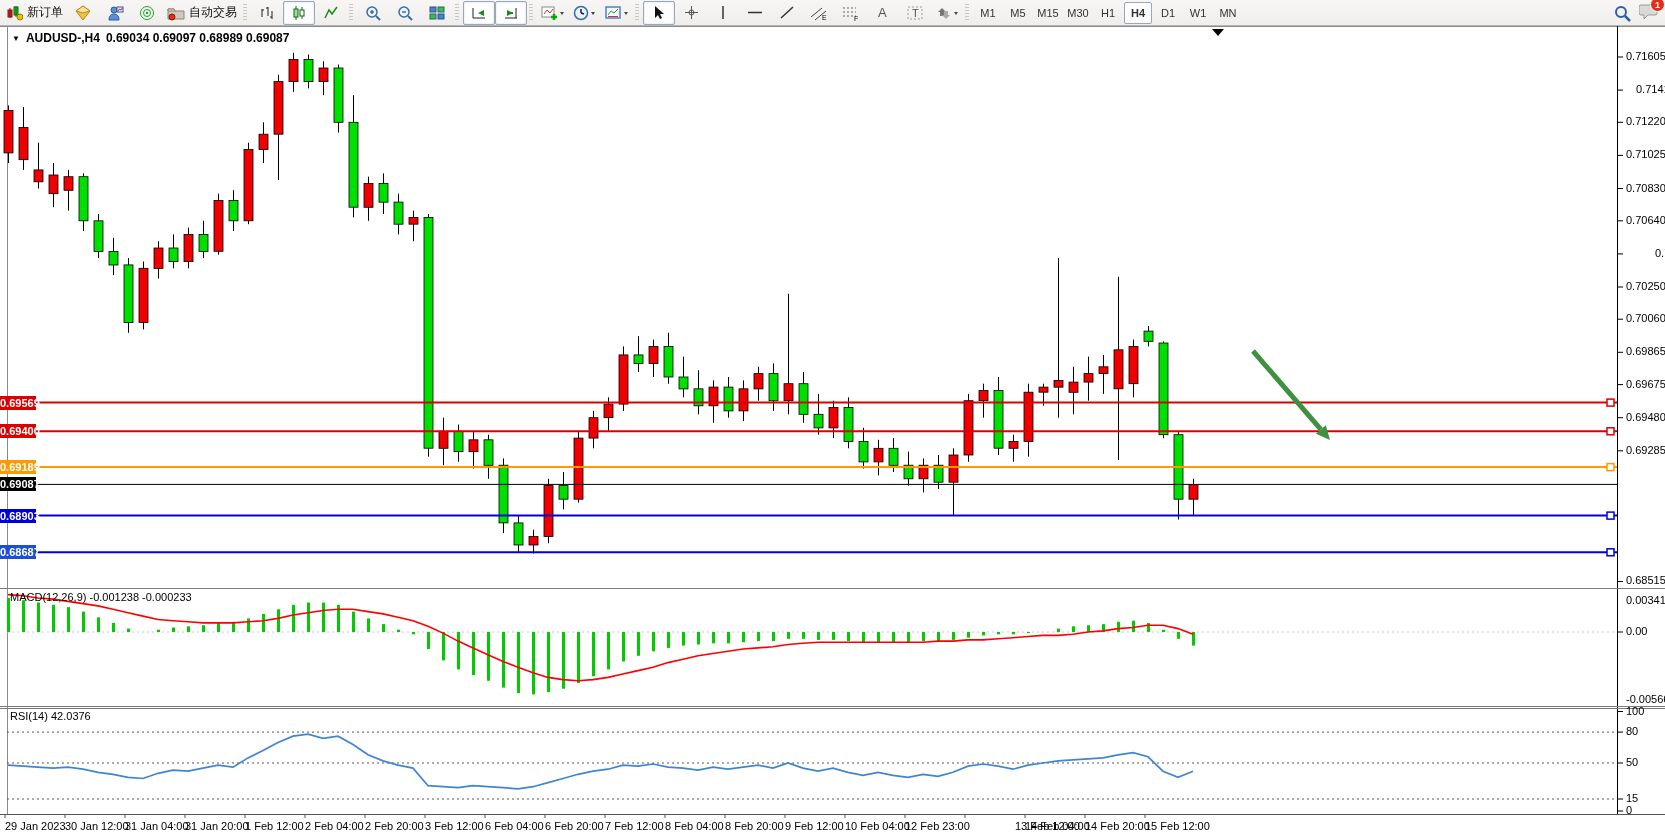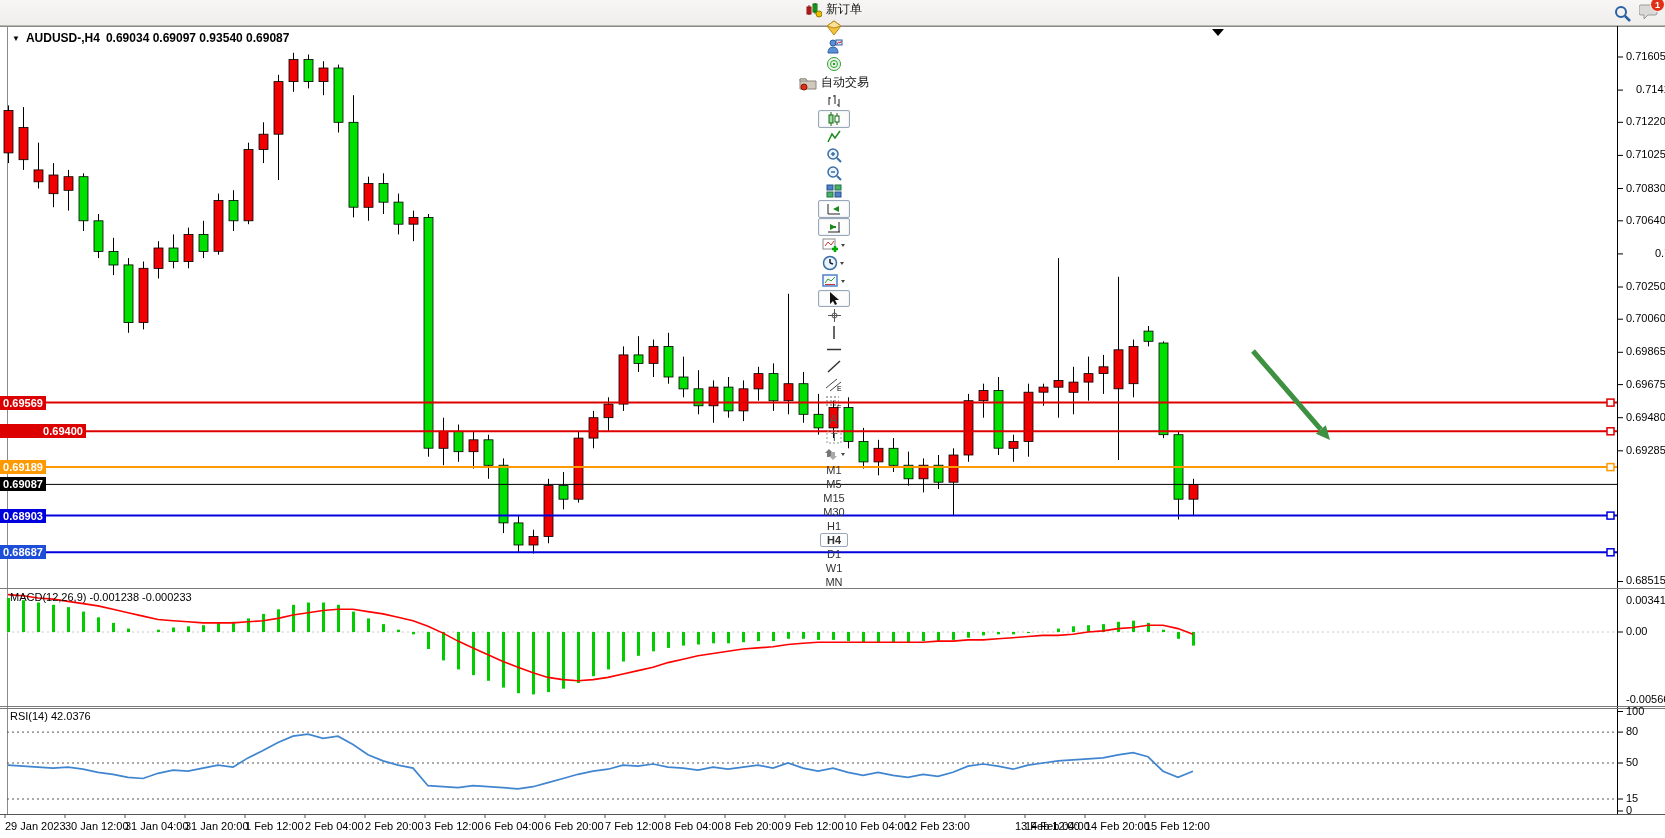--- a/index.html
+++ b/index.html
@@ -8,21 +8,20 @@
     background:#ecebe9;font-family:"Liberation Sans",sans-serif;
     -webkit-font-smoothing:antialiased;
   }
   
   .toolbar{
     position:absolute;left:0;top:0;width:1665px;height:26px;
     background:linear-gradient(#f7f6f4,#efeeec);
     border-bottom:1px solid #b9b7b3;
     display:flex;align-items:center;padding-left:3px;box-sizing:border-box;
     z-index:50;
-    flex-direction:column;
   }
   .grip{width:4px;height:18px;margin:0 4px 0 2px;
     background:repeating-linear-gradient(to bottom,#c9c7c3 0 1px,transparent 1px 3px);}
   .tbtn{height:22px;min-width:24px;padding:0 3px;display:flex;align-items:center;justify-content:center;
     gap:4px;border:1px solid transparent;border-radius:2px;font-size:12px;color:#222;cursor:default;}
   .tbtn.pressed{border:1px solid #9aa7b8;background:#fdfdfd;box-shadow:inset 0 0 2px #cfd8e4;}
   .tbtn .cn{font-size:12px;color:#111;}
   .tf{height:20px;min-width:26px;display:flex;align-items:center;justify-content:center;
     font-size:11px;color:#333;border:1px solid transparent;border-radius:2px;margin:0 1px;}
   .tf.active{border:1px solid #9aa7b8;background:#fdfdfd;font-weight:bold;}
@@ -33,21 +32,21 @@
     display:flex;align-items:center;justify-content:center;border:1px solid #fff;
   }
   .bubble-wrap{position:relative;}
   
   .chart-window{
     position:absolute;left:0;top:26px;width:1665px;height:812px;background:#ffffff;
   }
   #overlay-svg{position:absolute;left:0;top:0;z-index:5;}
   .lbl{position:absolute;font-size:11px;color:#000;white-space:nowrap;z-index:10;}
   .pricebox{
-    position:absolute;left:1618px;width:46px;height:14px;z-index:12;
+    position:absolute;left:1618px;width:36px;height:14px;z-index:12;
     color:#fff;font-size:11px;font-weight:bold;text-align:center;line-height:14px;
   }
   .chart-title{
     position:absolute;left:12px;top:31px;z-index:11;font-size:12px;font-weight:bold;color:#000;
     display:flex;align-items:center;gap:6px;
   }
   .chart-title .tri{font-size:8px;position:relative;top:0px;}
   .ind-label{position:absolute;z-index:11;font-size:11px;color:#000;font-weight:normal;text-align:center;}
   #labels{position:absolute;left:0;top:0;width:1665px;height:838px;z-index:9;pointer-events:none;}
 </style>
@@ -590,21 +589,21 @@
     <line x1="965" y1="814" x2="965" y2="818" stroke="#555"></line>
     <line x1="1025" y1="814" x2="1025" y2="818" stroke="#555"></line>
     <line x1="1085" y1="814" x2="1085" y2="818" stroke="#555"></line>
     <line x1="1145" y1="814" x2="1145" y2="818" stroke="#555"></line>
     <line x1="1253" y1="351" x2="1320.8" y2="429.4" stroke="#3d9140" stroke-width="5"></line>
     <polygon points="1330,440 1315.9,433.7 1325.8,425.2" fill="#3d9140"></polygon>
   </svg>
 
 <div id="labels">
     <div class="pricebox" style="left: 0px; top: 396px; background: rgb(221, 0, 0);">0.69569</div>
-    <div class="pricebox" style="left: 0px; top: 424px; background: rgb(221, 0, 0); padding-left: 40px;">0.69400</div>
+    <div class="pricebox" style="left: 0px; top: 424px; background: rgb(221, 0, 0);">0.69400</div>
     <div class="pricebox" style="left: 0px; top: 460px; background: rgb(255, 153, 0);">0.69189</div>
     <div class="pricebox" style="left: 0px; top: 477px; background: rgb(0, 0, 0);">0.69087</div>
     <div class="pricebox" style="left: 0px; top: 509px; background: rgb(0, 0, 221);">0.68903</div>
     <div class="pricebox" style="left: 0px; top: 545px; background: #1d4ed8;">0.68687</div>
     <div class="lbl" style="left: 1626px; top: 50px;">0.71605</div>
     <div class="lbl" style="left: 1636px; top: 83.0993px;">0.71410</div>
     <div class="lbl" style="left: 1626px; top: 115.35px;">0.71220</div>
     <div class="lbl" style="left: 1626px; top: 148.449px;">0.71025</div>
     <div class="lbl" style="left: 1626px; top: 181.548px;">0.70830</div>
     <div class="lbl" style="left: 1626px; top: 213.799px;">0.70640</div>
@@ -642,21 +641,21 @@
     <div class="lbl" style="left: 905px; top: 820px;">12 Feb 23:00</div>
     <div class="lbl" style="left: 1015px; top: 820px;">13 Feb 12:00</div>
     <div class="lbl" style="left: 1025px; top: 820px;">14 Feb 04:00</div>
     <div class="lbl" style="left: 1085px; top: 820px;">14 Feb 20:00</div>
     <div class="lbl" style="left: 1145px; top: 820px;">15 Feb 12:00</div>
   </div>
 
 <div class="chart-title">
   <span class="tri">▼</span>
   <span>AUDUSD-,H4</span>
-  <span style="font-weight:bold;">0.69034 0.69097 0.93540 0.69087</span>
+  <span style="font-weight:bold;">0.69034 0.69097 0.68989 0.69087</span>
 </div>
 
 <div class="ind-label" style="left:10px;top:591px;">
   <span>MACD(12,26,9)</span>
   <span>-0.001238 -0.000233</span>
 </div>
 <div class="ind-label" style="left:10px;top:710px;">
   <span>RSI(14)</span>
   <span>42.0376</span>
 </div>

